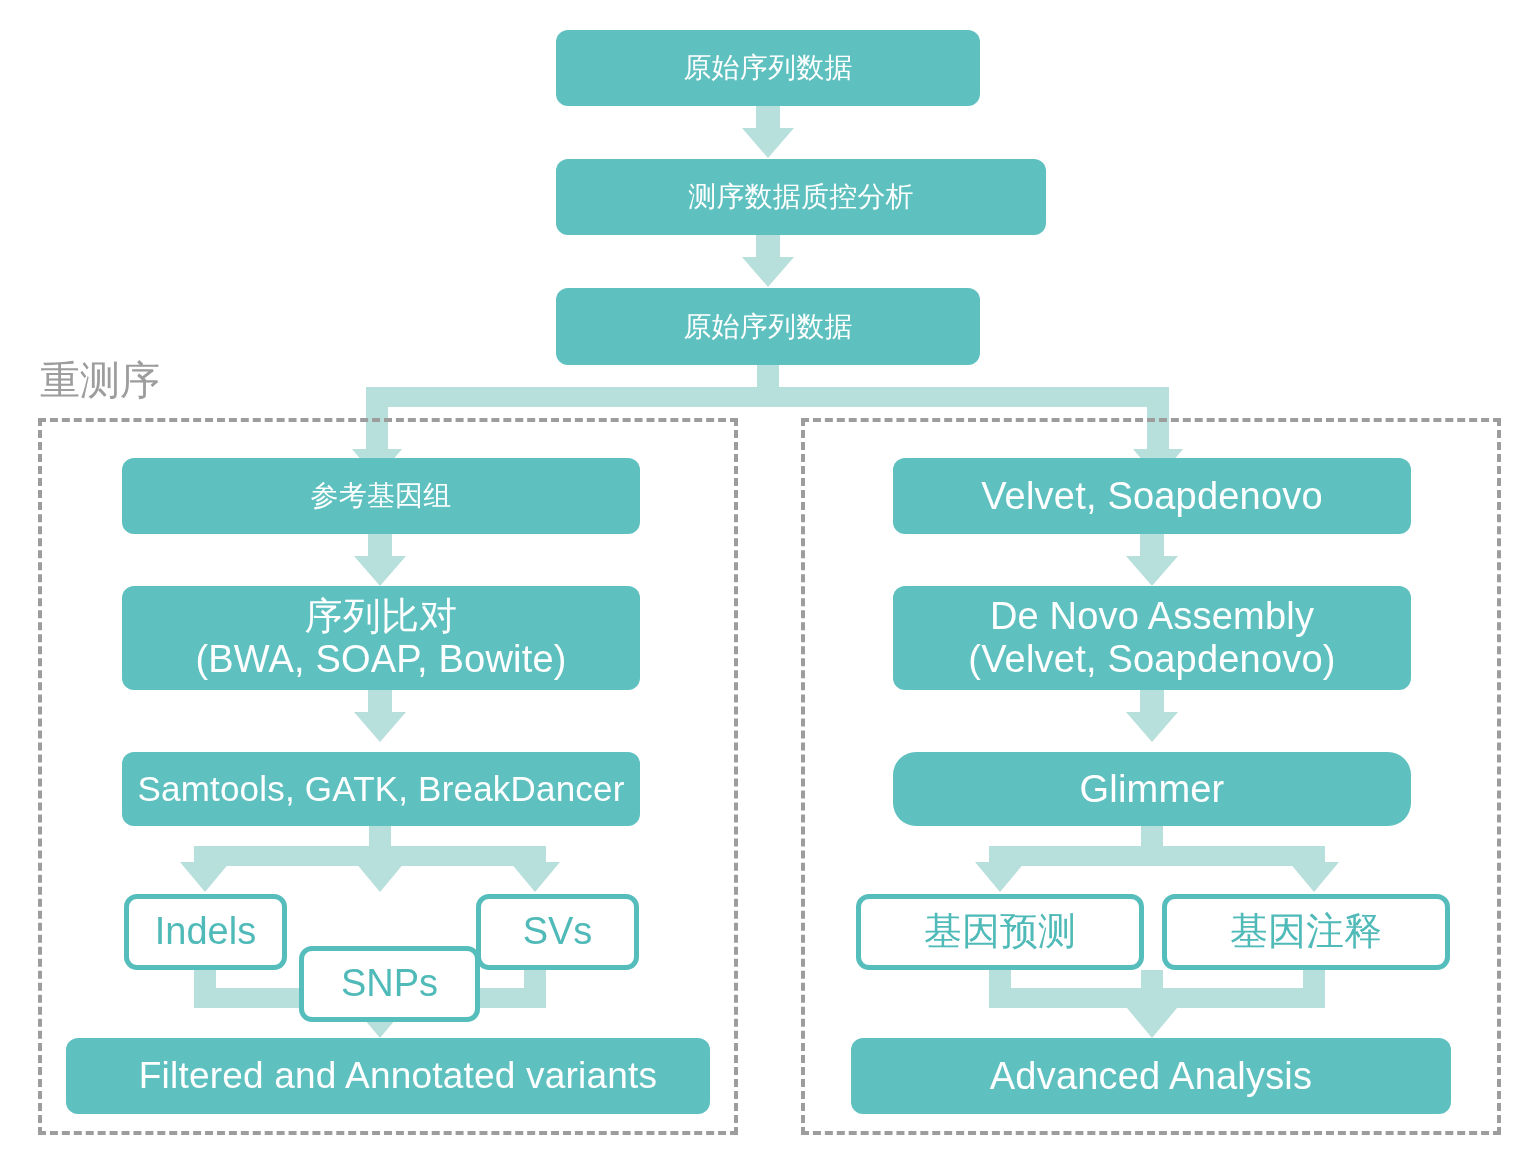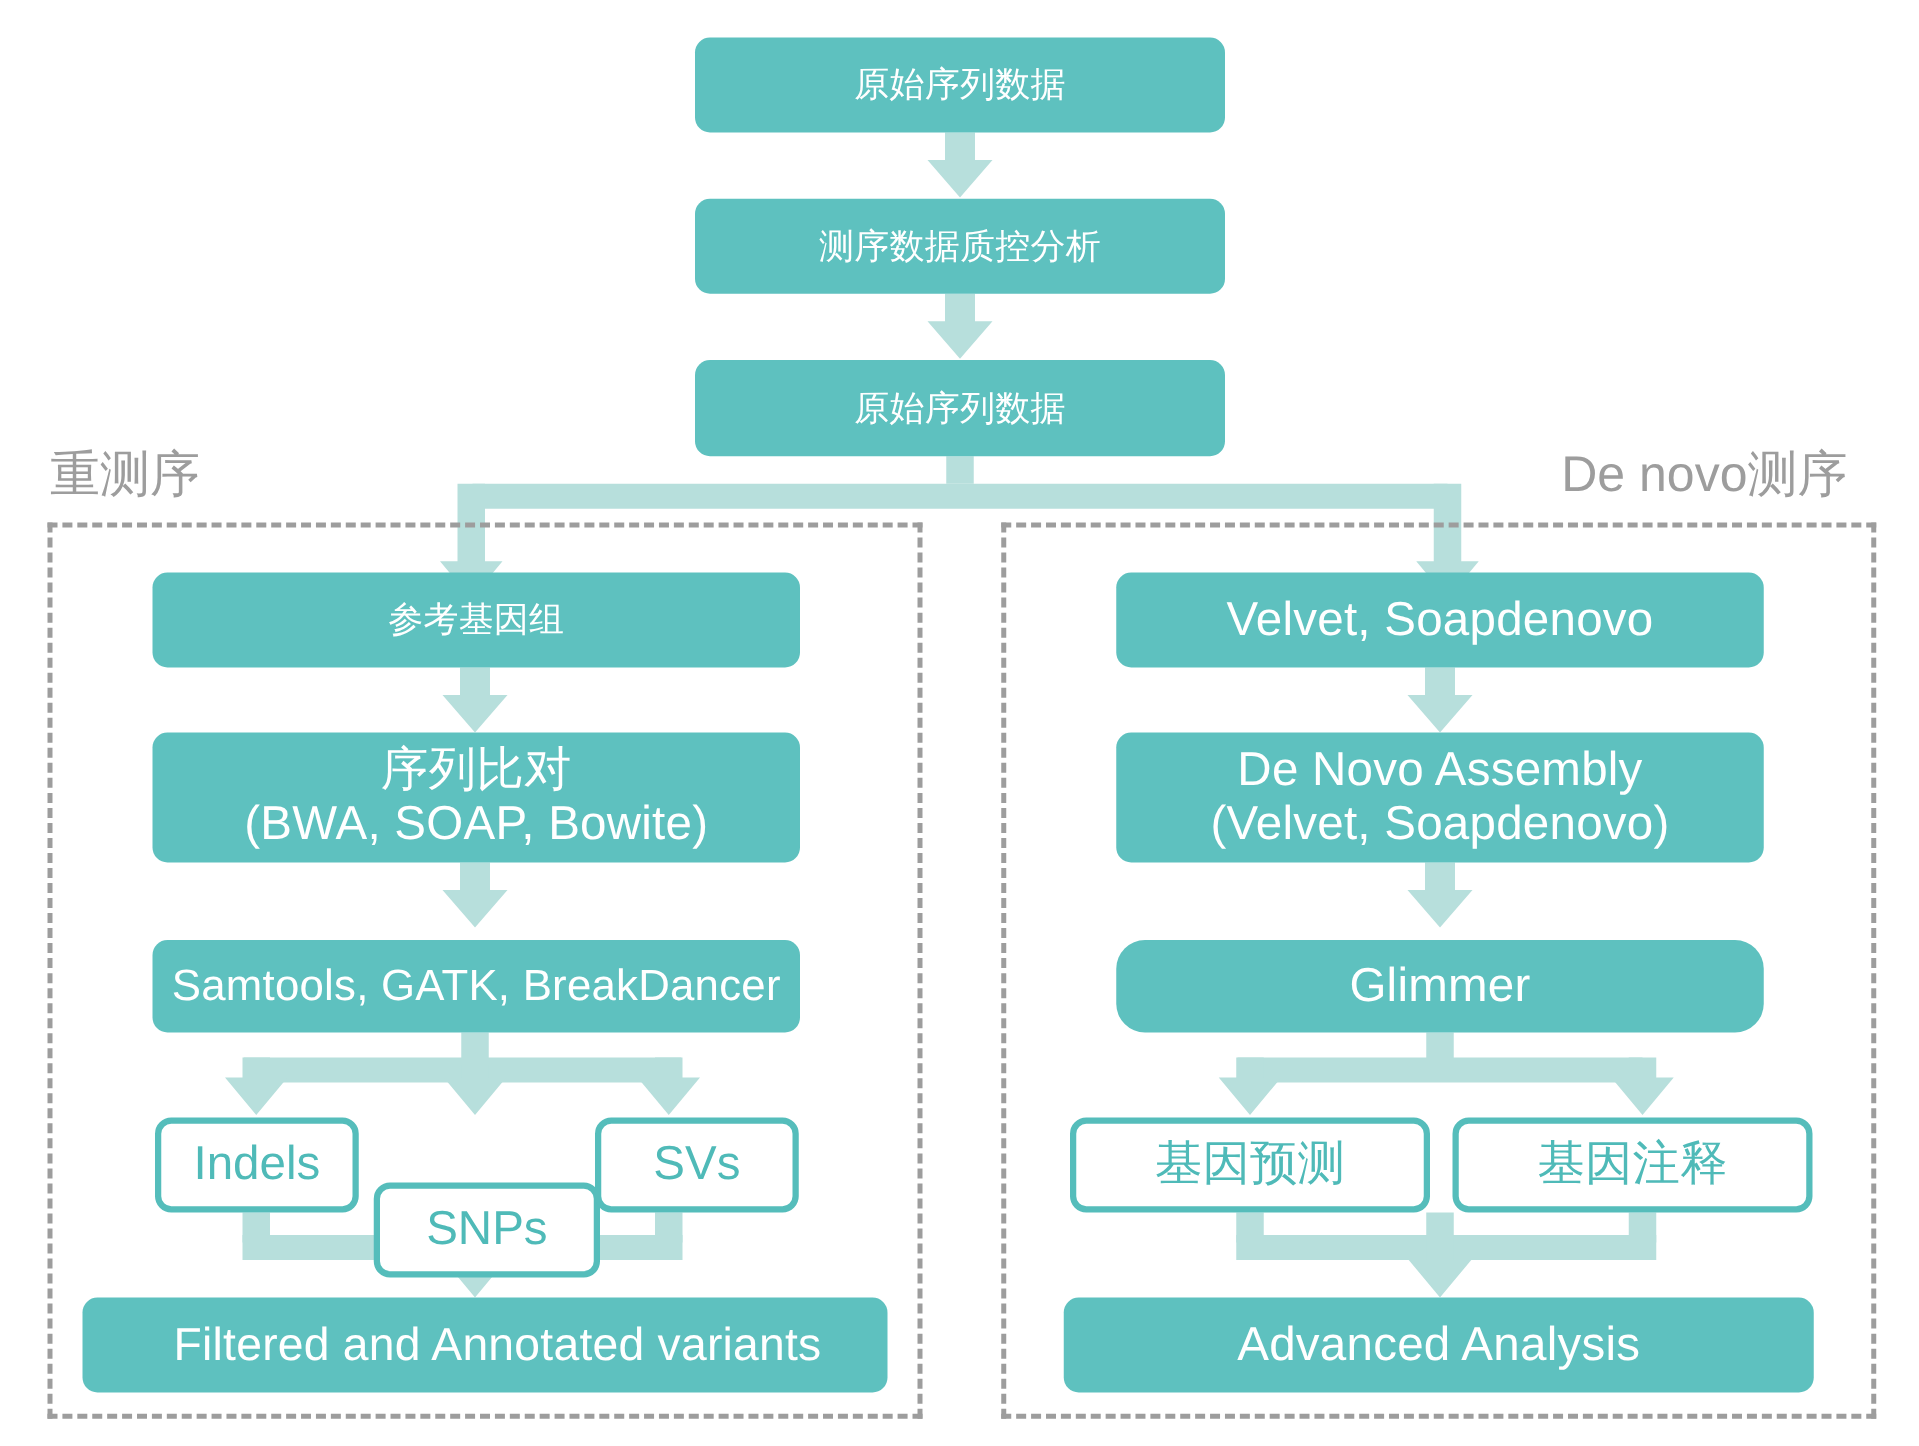--- a/index.html
+++ b/index.html
@@ -118,25 +118,24 @@
       <path d="M1303,970 h22 v24 h-22 z"></path>
       <path d="M989,988 h336 v20 h-336 z"></path>
       <path d="M1141,970 h22 v38 h14 l-25,30 -25,-30 h14 z"></path>
     </g>
   </svg>
 
   <div class="panel" style="left:38px; top:418px; width:700px; height:717px;"></div>
   <div class="panel-label" style="left:40px; top:360px;">重测序</div>
 
   <div class="panel" style="left:801px; top:418px; width:700px; height:717px;"></div>
-  <div class="panel-label" style="left:1249px; top:360px;">De novo测序</div>
 
   <div class="node cjk" style="left:556px; top:30px; width:424px; height:76px;">原始序列数据</div>
 
-  <div class="node cjk" style="left:556px; top:159px; width:424px; height:76px;">测序数据质控分析</div>
+  <div class="node cjk" style="left:556px; top:159px; width:490px; height:76px;">测序数据质控分析</div>
 
   <div class="node cjk" style="left:556px; top:288px; width:424px; height:77px;">原始序列数据</div>
 
   <div class="node cjk" style="left:122px; top:458px; width:518px; height:76px;">参考基因组</div>
 
   <div class="node" style="left:122px; top:586px; width:518px; height:104px;">序列比对
 (BWA, SOAP, Bowite)</div>
 
   <div class="node" style="left:122px; top:752px; width:518px; height:74px; font-size:35px;">Samtools, GATK, BreakDancer</div>
 

